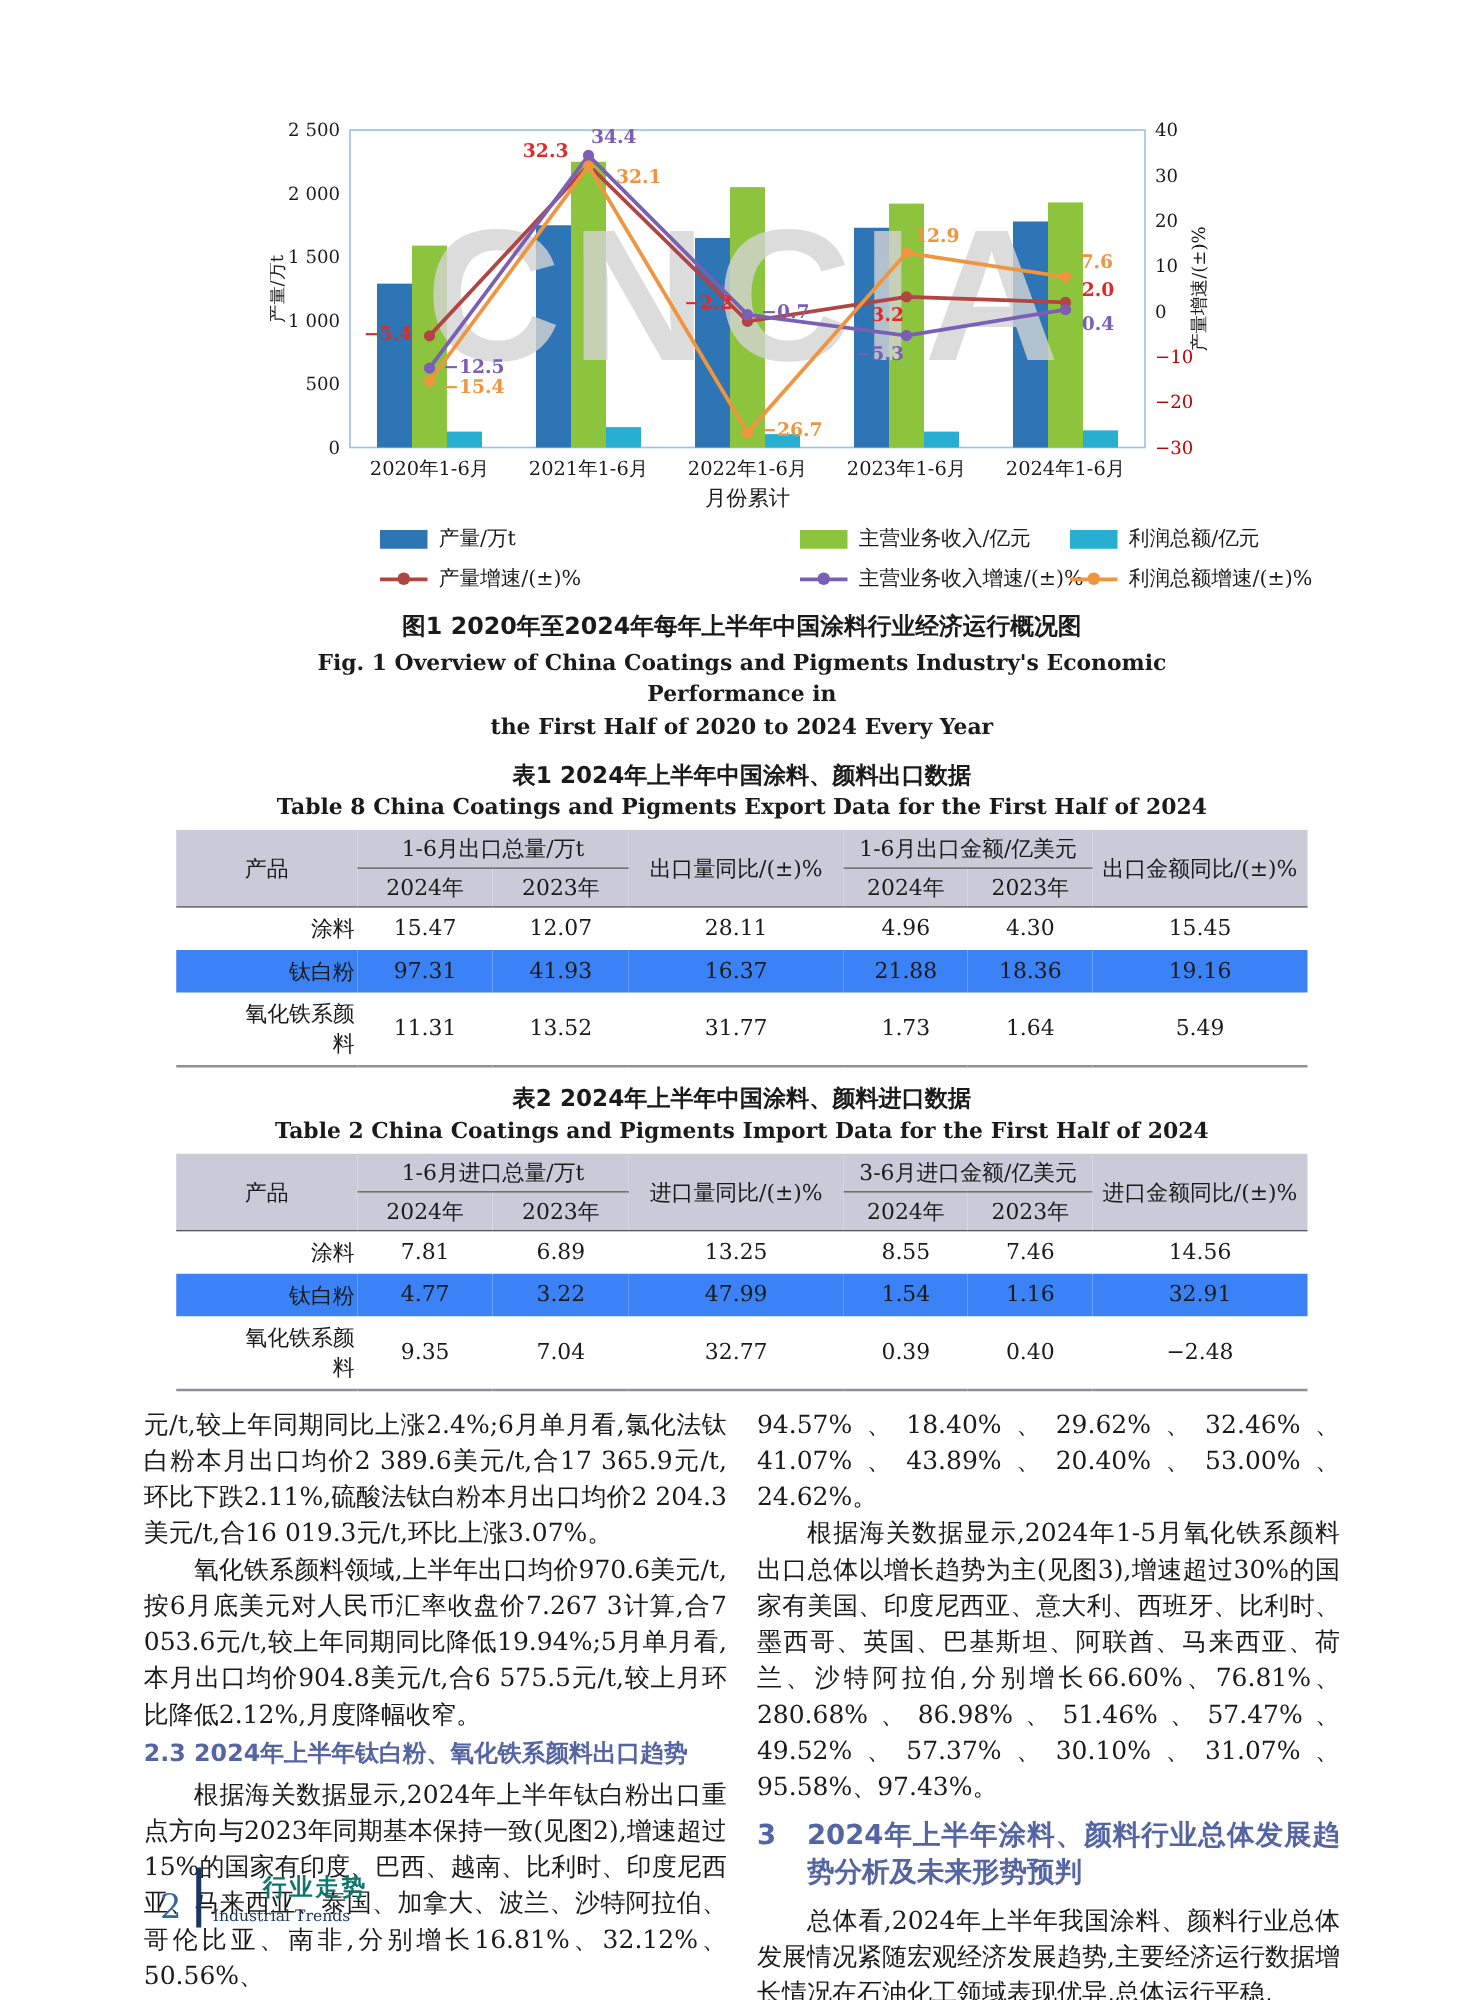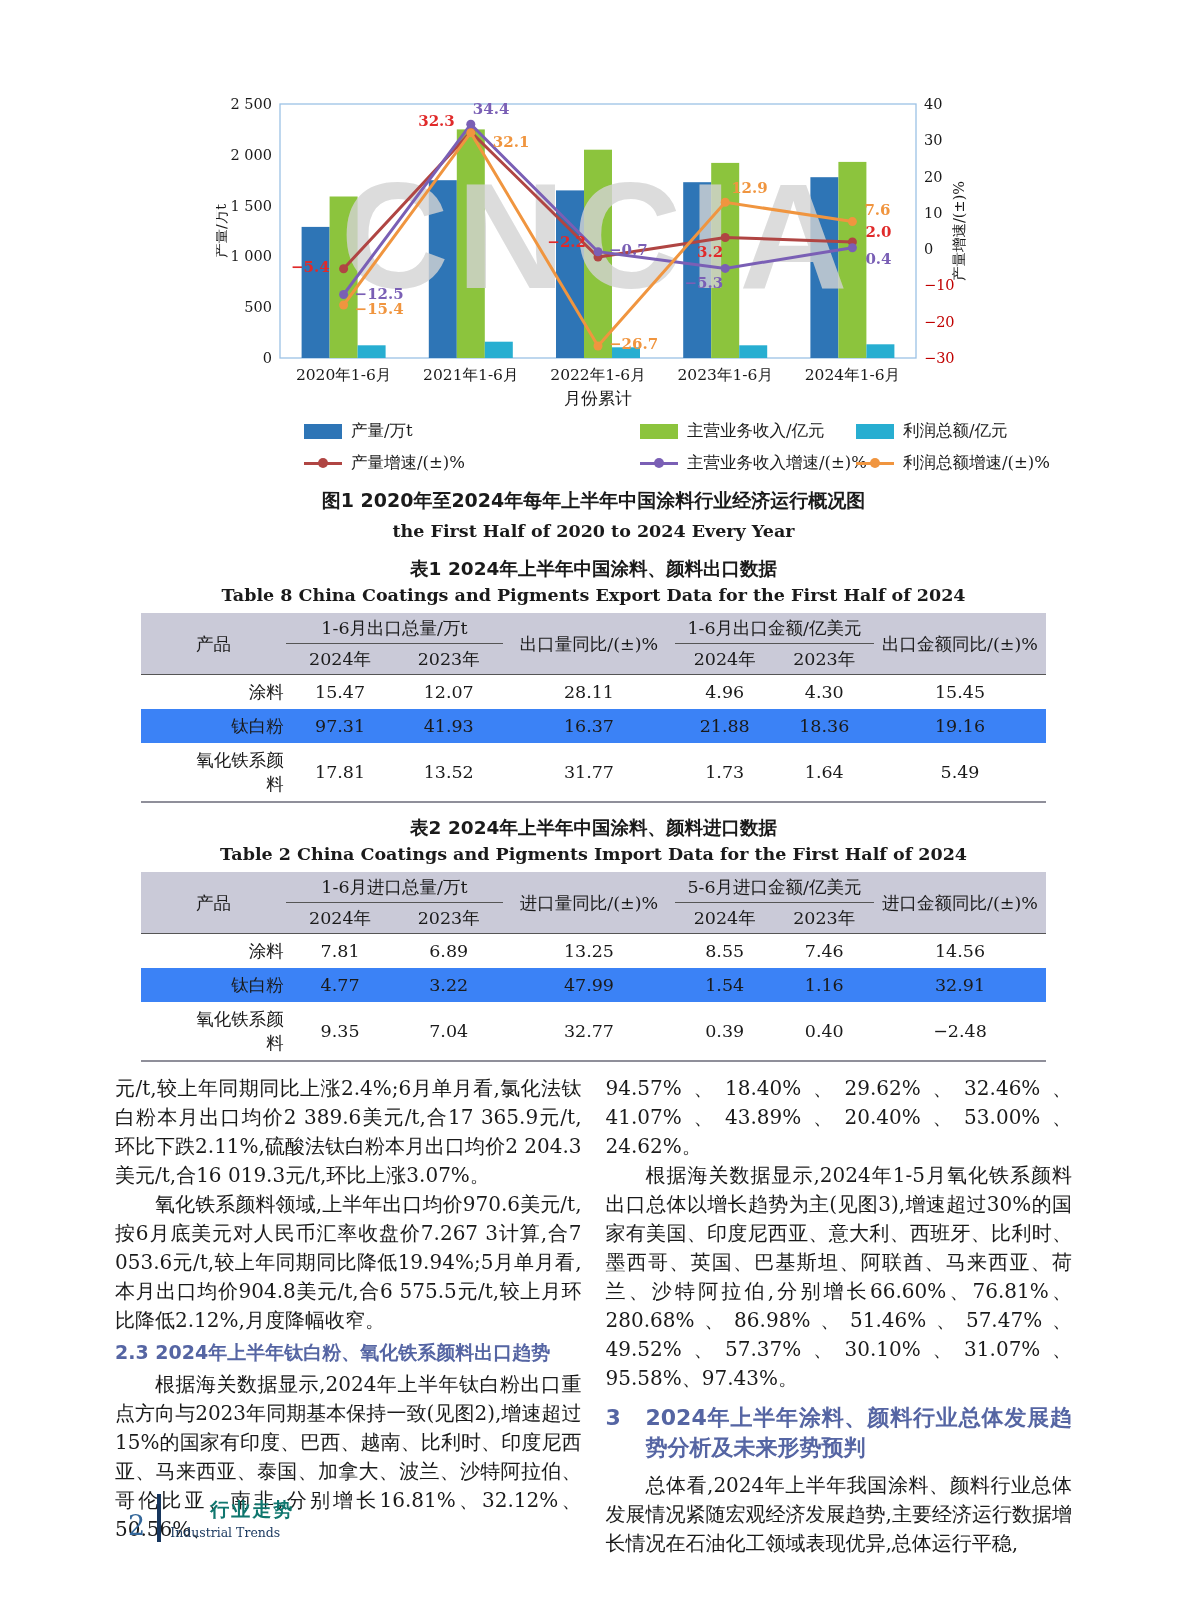--- a/index.html
+++ b/index.html
@@ -177,20 +177,21 @@
         <div class="legend-item" style="left: 640px; top: 36px;">
           <span class="lwrap">
             <span class="lline" style="background:#f0953f"></span>
             <span class="ldot" style="background:#f0953f"></span>
           </span>
           <span>利润总额增速/(±)%</span>
         </div>
       </div>
     <div class="cap-cn">图1  2020年至2024年每年上半年中国涂料行业经济运行概况图</div>
     <div class="cap-en">
+      <div>Fig. 1  Overview of China Coatings and Pigments Industry's Economic Performance in</div>
       <div>the First Half of 2020 to 2024 Every Year</div>
     </div>
   </div>
 
   <div class="tblock">
     <div class="tbl-title-cn">表1  2024年上半年中国涂料、颜料出口数据</div>
     <div class="tbl-title-en">Table 8  China Coatings and Pigments Export Data for the First Half of 2024</div>
     <table class="dtable">
       <colgroup>
           <col style="width:16%">
@@ -230,21 +231,21 @@
             <td class="product">钛白粉</td>
             <td>97.31</td>
             <td>41.93</td>
             <td>16.37</td>
             <td>21.88</td>
             <td>18.36</td>
             <td>19.16</td>
           </tr>
           <tr>
             <td class="product">氧化铁系颜料</td>
-            <td>17.81</td>
+            <td>11.31</td>
             <td>13.52</td>
             <td>31.77</td>
             <td>1.73</td>
             <td>1.64</td>
             <td>5.49</td>
           </tr>
         </tbody>
     </table>
   </div>
 
@@ -259,21 +260,21 @@
           <col style="width:19%">
         <col style="width:11%">
           <col style="width:11%">
           <col style="width:19%">
         </colgroup>
       <thead>
         <tr>
           <th rowspan="2">产品</th>
           <th colspan="2" class="grp">1-6月进口总量/万t</th>
           <th rowspan="2">进口量同比/(±)%</th>
-          <th colspan="2" class="grp">5-6月进口金额/亿美元</th>
+          <th colspan="2" class="grp">3-6月进口金额/亿美元</th>
           <th rowspan="2">进口金额同比/(±)%</th>
         </tr>
         <tr>
           <th>2024年</th>
           <th>2023年</th>
           <th>2024年</th>
           <th>2023年</th>
         </tr>
       </thead>
       <tbody id="t2body">

